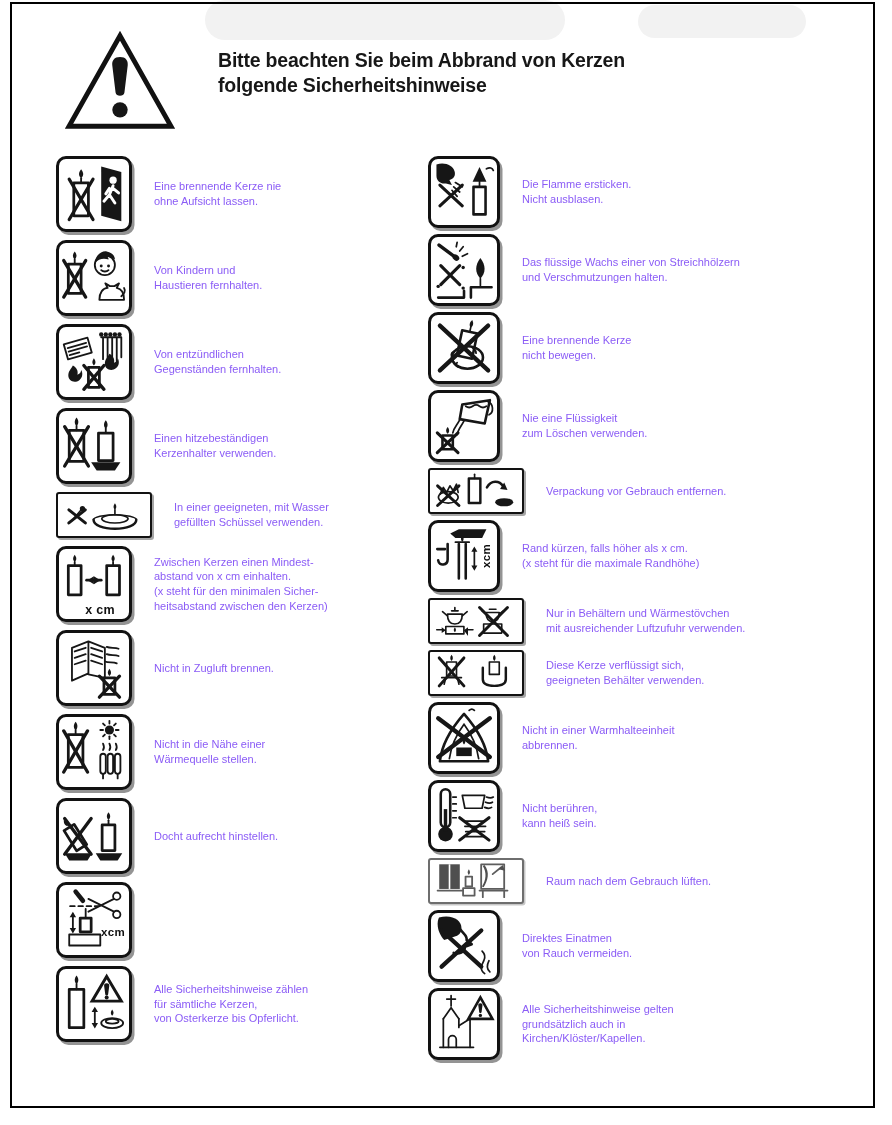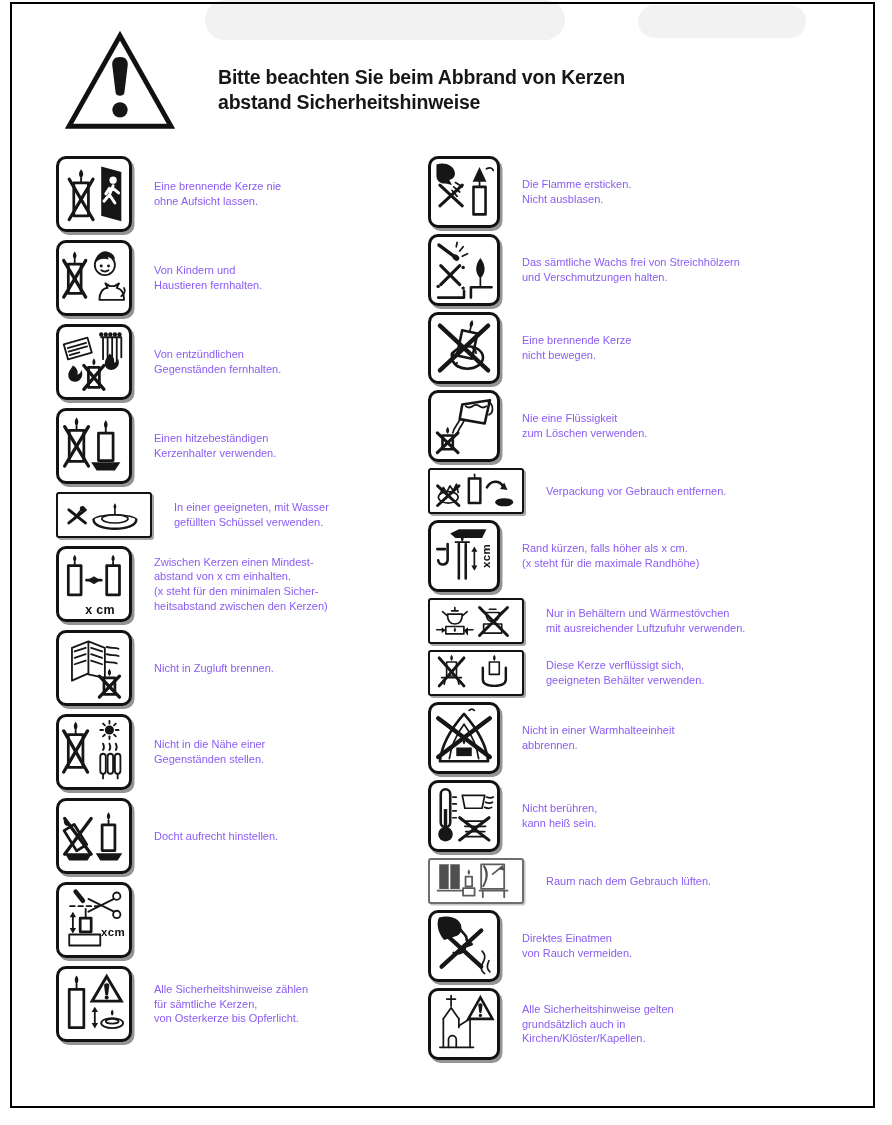--- a/index.html
+++ b/index.html
@@ -1,21 +1,21 @@
 <!DOCTYPE html>
 <html><head>
 <meta charset="utf-8">
 <style>
   html,body{margin:0;padding:0;background:#fff;}
   .page{position:relative;width:892px;height:1125px;background:#fff;overflow:hidden;
         font-family:"Liberation Sans",sans-serif;color:#1d1d1d;}
   .ghost{position:absolute;background:#f2f2f2;border-radius:22px;}
   .frame{position:absolute;left:10px;top:2px;right:17px;bottom:17px;border:2px solid #000;}
   .content{position:absolute;left:12px;top:4px;right:19px;bottom:19px;padding:24px 0 0 44px;}
-  .hdr{display:flex;align-items:center;}
+  .hdr{display:flex;align-items:flex-start;}
   .tri{width:128px;height:104px;flex:0 0 auto;}
   .title{margin:20px 0 0 34px;font-size:19.5px;font-weight:bold;line-height:1.28;letter-spacing:-.2px;color:#171717;}
   .cols{display:flex;margin-top:24px;}
   .col-left{width:372px;display:flex;flex-direction:column;}
   .col-right{flex:1;display:flex;flex-direction:column;}
   .row{display:flex;align-items:center;margin-bottom:8px;}
   .col-right .row{margin-bottom:6px;}
   .icon{flex:0 0 auto;width:70px;height:70px;border:3px solid #121212;border-radius:10px;background:#fff;
         box-shadow:2.5px 3px 0 rgba(0,0,0,.42);position:relative;display:flex;align-items:center;justify-content:center;}
   .col-right .icon{width:66px;height:66px;}
@@ -46,21 +46,21 @@
 
   <div class="content">
     <div class="hdr">
       <svg class="tri" viewBox="0 0 124 108">
         <path d="M62 8 L115 102 H9 Z" fill="none" stroke="#111" stroke-width="5" stroke-linejoin="miter"></path>
         <path class="f" d="M62 30c6 0 8.6 3.6 8 9l-3.4 28c-.5 4.6-8.7 4.6-9.2 0L54 39c-.6-5.4 2-9 8-9z"></path>
         <circle class="f" cx="62" cy="85" r="8"></circle>
       </svg>
       <div class="title">
         <div>Bitte beachten Sie beim Abbrand von Kerzen</div>
-        <div>abstand Sicherheitshinweise</div>
+        <div>folgende Sicherheitshinweise</div>
       </div>
     </div>
 
     <div class="cols">
 
       <div class="col-left">
 
         <div class="row">
           <div class="icon">
             <svg viewBox="0 0 72 72">
@@ -219,21 +219,21 @@
               </g>
               <path class="s sw" d="M46 34q2-3 0-7M53 34q2-3 0-7M60 34q2-3 0-7"></path>
               <rect class="s sw" x="43" y="38" width="6" height="22" rx="3"></rect>
               <rect class="s sw" x="51" y="38" width="6" height="22" rx="3"></rect>
               <rect class="s sw" x="59" y="38" width="6" height="22" rx="3"></rect>
               <line class="s sw" x1="46" y1="60" x2="46" y2="65"></line>
                 <line class="s sw" x1="62" y1="60" x2="62" y2="65"></line>
             </svg>
           </div>
           <div class="txt">Nicht in die Nähe einer
-Gegenständen stellen.</div>
+Wärmequelle stellen.</div>
         </div>
 
         <div class="row">
           <div class="icon">
             <svg viewBox="0 0 72 72">
               <g transform="rotate(-32 19 44)">
                 <path class="f" d="M19 14c2.6 3.4 2 6 0 8c-2-2-2.6-4.6 0-8z"></path>
                 <rect class="s" x="13" y="24" width="13" height="26"></rect>
               </g>
               <path class="f" d="M4 55h30l-5 8H9z"></path>
@@ -320,21 +320,21 @@
               <line class="x" x1="9" y1="31" x2="31" y2="53"></line>
                 <line class="x" x1="31" y1="31" x2="9" y2="53"></line>
               <circle class="f" cx="35" cy="33" r="2"></circle>
                 <circle class="f" cx="6" cy="55" r="2"></circle>
                 <circle class="f" cx="35" cy="57" r="2"></circle>
               <path class="f" d="M55 22c6.5 8.5 6.5 17 0 24c-6.5-7-6.5-15.5 0-24z"></path>
               <line class="s sw" x1="55" y1="46" x2="55" y2="54"></line>
               <path class="s" d="M44 68V56h24M6 68h30v-8"></path>
             </svg>
           </div>
-          <div class="txt">Das sämtliche Wachs frei von Streichhölzern
+          <div class="txt">Das flüssige Wachs einer von Streichhölzern
 und Verschmutzungen halten.</div>
         </div>
 
         <div class="row">
           <div class="icon">
             <svg viewBox="0 0 72 72">
               <g transform="rotate(12 40 30)">
                 <path class="f" d="M40 3c3 4 2.2 7 0 9.5C37.8 10 37 7 40 3z"></path>
                 <line class="s sw" x1="40" y1="12" x2="40" y2="17"></line>
                 <rect class="s" x="31" y="17" width="18" height="30"></rect>

